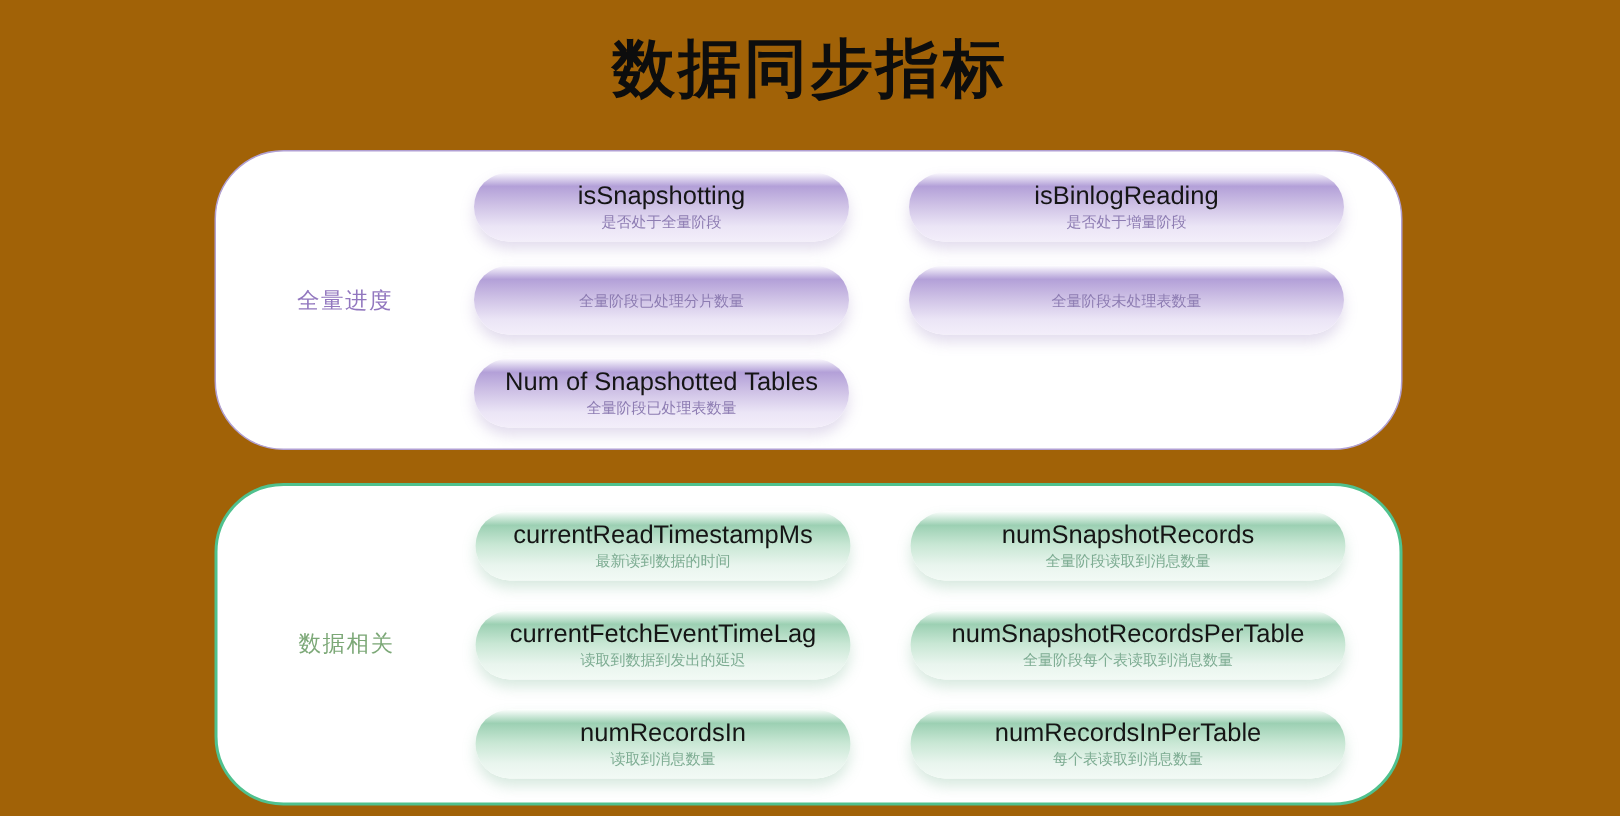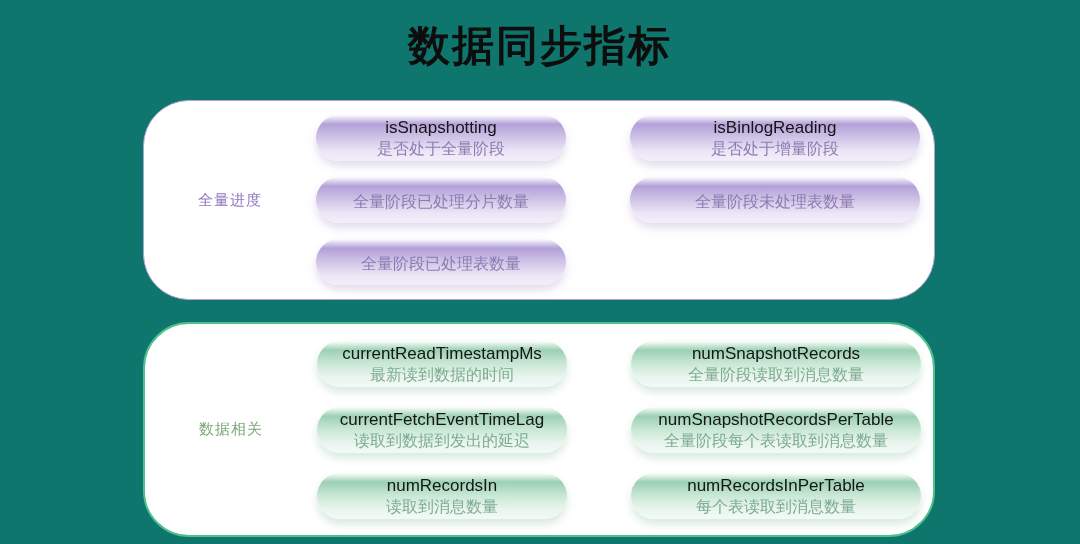--- a/index.html
+++ b/index.html
@@ -2,21 +2,21 @@
 <html><head>
 <meta charset="utf-8">
 <style>
   * { margin: 0; padding: 0; box-sizing: border-box; }
   html, body { background: #ffffff; }
   body { font-family: "Liberation Sans", "DejaVu Sans", sans-serif; }
   .canvas {
     position: relative;
     width: 1080px;
     height: 544px;
-    background: #0f766e;
+    background: #a16207;
     overflow: hidden;
   }
   .title {
     position: absolute;
     top: 18px;
     left: 0;
     width: 100%;
     text-align: center;
     font-size: 42px;
     font-weight: 700;
@@ -48,21 +48,21 @@
     align-items: center;
     justify-content: center;
     font-size: 15px;
     letter-spacing: 1px;
   }
   .section-purple .section-label { color: #9277bf; }
   .section-green .section-label { color: #7ca877; text-align: right; }
   .grid {
     display: grid;
     grid-template-columns: 250px 290px;
-    column-gap: 64px;
+    column-gap: 40px;
     align-content: center;
   }
   .section-purple .grid { row-gap: 16px; }
   .section-green .grid { row-gap: 20px; }
   .pill {
     height: 46px;
     border-radius: 23px;
     display: flex;
     flex-direction: column;
     align-items: center;
@@ -77,21 +77,21 @@
   .section-green .pill {
     background: linear-gradient(to bottom,
       #fcfffd 0%, #9cd0b3 20%, #c8e7d4 48%, #e9f5ee 78%, #f2faf5 100%);
     box-shadow: 0 5px 9px rgba(110, 175, 140, 0.28);
   }
   .pill-name {
     font-size: 17px;
     color: #151515;
   }
   .pill-desc {
-    font-size: 16px;
+    font-size: 10px;
     margin-top: 3px;
   }
   .section-purple .pill-desc { color: #8d7cb2; }
   .section-green .pill-desc { color: #7dac92; }
 </style>
 </head>
 <body>
 
 <div class="canvas">
 
@@ -114,20 +114,21 @@
 
       <div class="pill">
         <div class="pill-desc">全量阶段已处理分片数量</div>
       </div>
 
       <div class="pill">
         <div class="pill-desc">全量阶段未处理表数量</div>
       </div>
 
       <div class="pill">
+        <div class="pill-name">Num of Snapshotted Tables</div>
         <div class="pill-desc">全量阶段已处理表数量</div>
       </div>
 
     </div>
   </div>
 
   <div class="section section-green">
     <div class="section-label">数据相关</div>
     <div class="grid">
 

